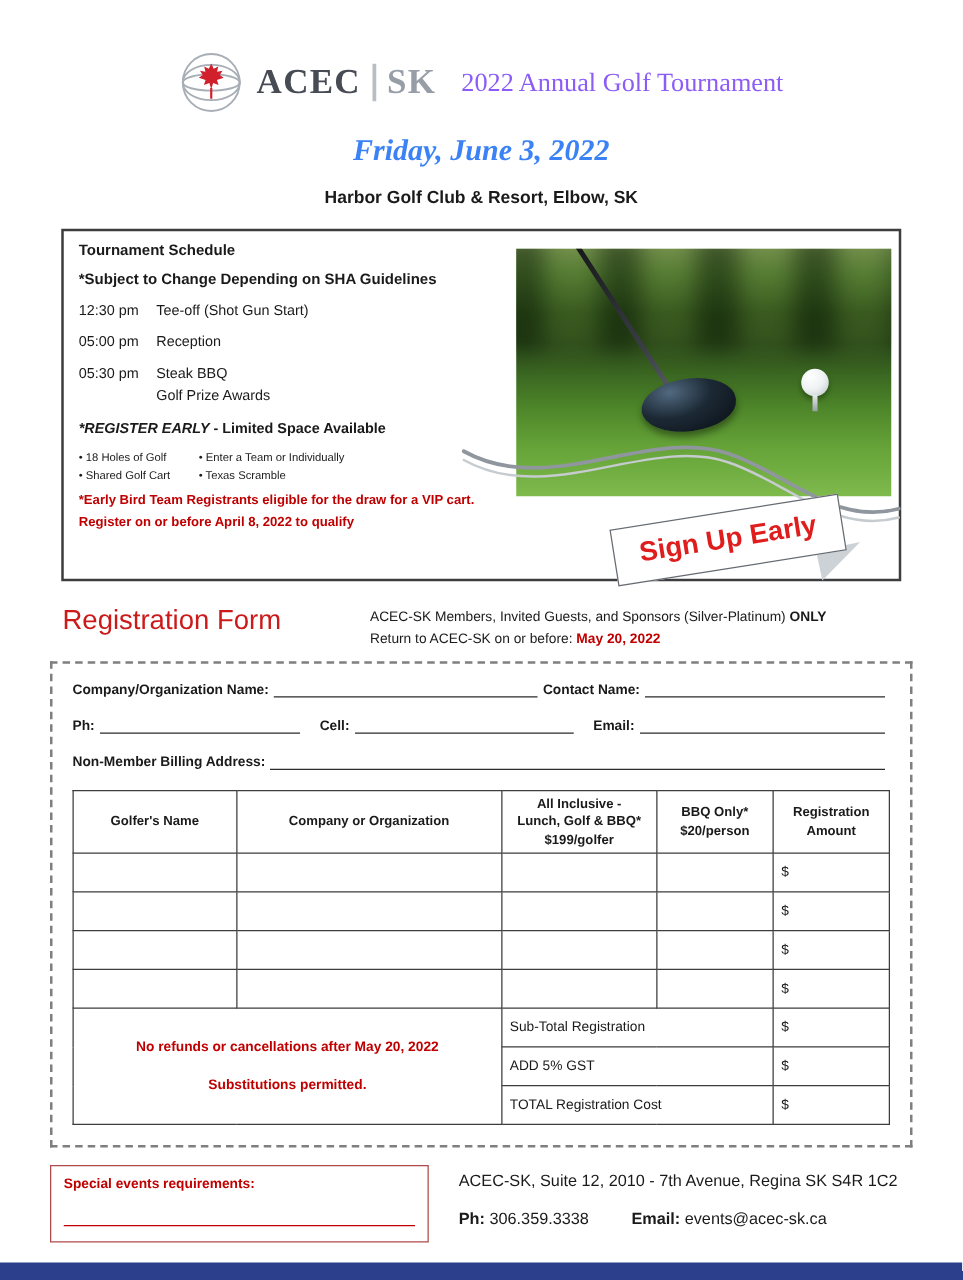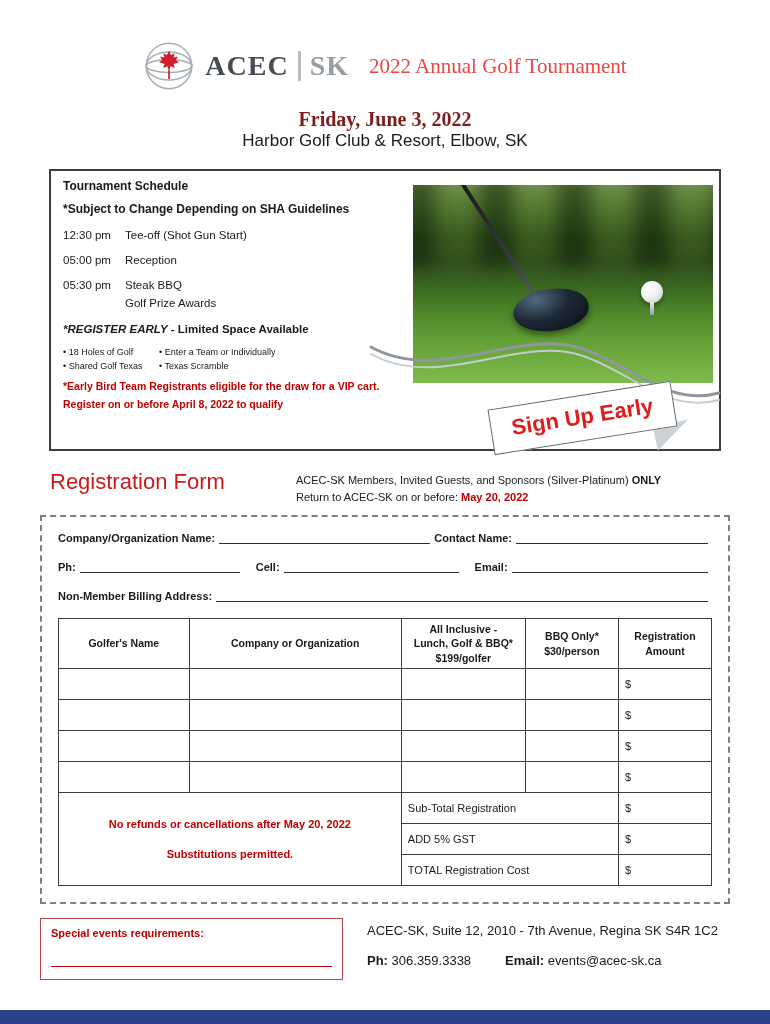--- a/index.html
+++ b/index.html
@@ -7,23 +7,23 @@
   .page { position: relative; width: 770px; height: 1024px; margin: 0 auto; background: #fff;
           font-family: "Liberation Sans", sans-serif; color: #1a1a1a; overflow: hidden; }
 
   
   .logo-row { display: flex; align-items: center; justify-content: center; gap: 10px; padding-top: 40px; font-family: Liberation Serif, serif; }
   .logo-mark svg { width: 52px; height: 52px; display: block; }
   .logo-text { display: flex; align-items: center; gap: 9px; font-weight: bold; }
   .logo-acec { font-size: 28px; color: #474b54; letter-spacing: 1px; }
   .logo-bar { width: 3px; height: 30px; background: #b9bec5; }
   .logo-sk { font-size: 28px; color: #989ea7; letter-spacing: 1px; }
-  .doc-title { margin: 0 0 0 10px; font-size: 21px; font-weight: normal; color: #ef4444; }
-  .date-line { margin-top: 16px; text-align: center; font-family: "Liberation Serif", serif; font-weight: bold; font-size: 20px; color: #7f1d1d; }
-  .venue-line { text-align: center; font-weight: normal; font-size: 17px; }
+  .doc-title { margin: 0 0 0 10px; font-size: 21px; font-weight: normal; color: #8b5cf6; }
+  .date-line { margin-top: 16px; text-align: center; font-family: "Liberation Serif", serif; font-weight: bold; font-size: 24px; color: #3b82f6; font-style: italic; }
+  .venue-line { margin-top: 14px; text-align: center; font-weight: bold; font-size: 14px; }
 
   
   .schedule-box { position: relative; width: 672px; height: 282px; margin: 18px auto 0; border: 2px solid #3d3d3d; padding: 8px 12px; }
   .sched-h { font-weight: bold; font-size: 12px; }
   .sched-sub { font-weight: bold; font-size: 12px; margin-top: 9px; }
   .sched-item { display: flex; font-size: 11.5px; margin-top: 13px; width: 360px; }
   .sched-item .t { flex: none; width: 62px; }
   .reg-early { margin-top: 14px; font-size: 11.5px; font-weight: bold; }
   .reg-early .it { font-style: italic; }
   .bullets { display: flex; margin-top: 8px; font-size: 9px; width: 340px; }
@@ -138,21 +138,21 @@
     </div>
 
     <div class="reg-early">
       <span class="it">*REGISTER EARLY</span>
       <span>-  Limited Space Available</span>
     </div>
 
     <div class="bullets">
       <div class="bcol1">
         <div>• 18 Holes of Golf</div>
-        <div>• Shared Golf Texas</div>
+        <div>• Shared Golf Cart</div>
       </div>
       <div class="bcol2">
         <div>• Enter a Team or Individually</div>
         <div>• Texas Scramble</div>
       </div>
     </div>
 
     <div class="early-red first">*Early Bird Team Registrants eligible for the draw for a VIP cart.</div>
     <div class="early-red">Register on or before April 8, 2022 to qualify</div>
 
@@ -217,21 +217,21 @@
           <col style="width:14.25%">
       </colgroup>
       <thead>
         <tr>
           <th>Golfer's Name</th>
           <th>Company or Organization</th>
           <th>All Inclusive -
 Lunch, Golf &amp; BBQ*
 $199/golfer</th>
           <th>BBQ Only*
-$30/person</th>
+$20/person</th>
           <th>Registration
 Amount</th>
         </tr>
       </thead>
       <tbody>
         <tr>
           <td></td>
           <td></td>
           <td></td>
           <td></td>

